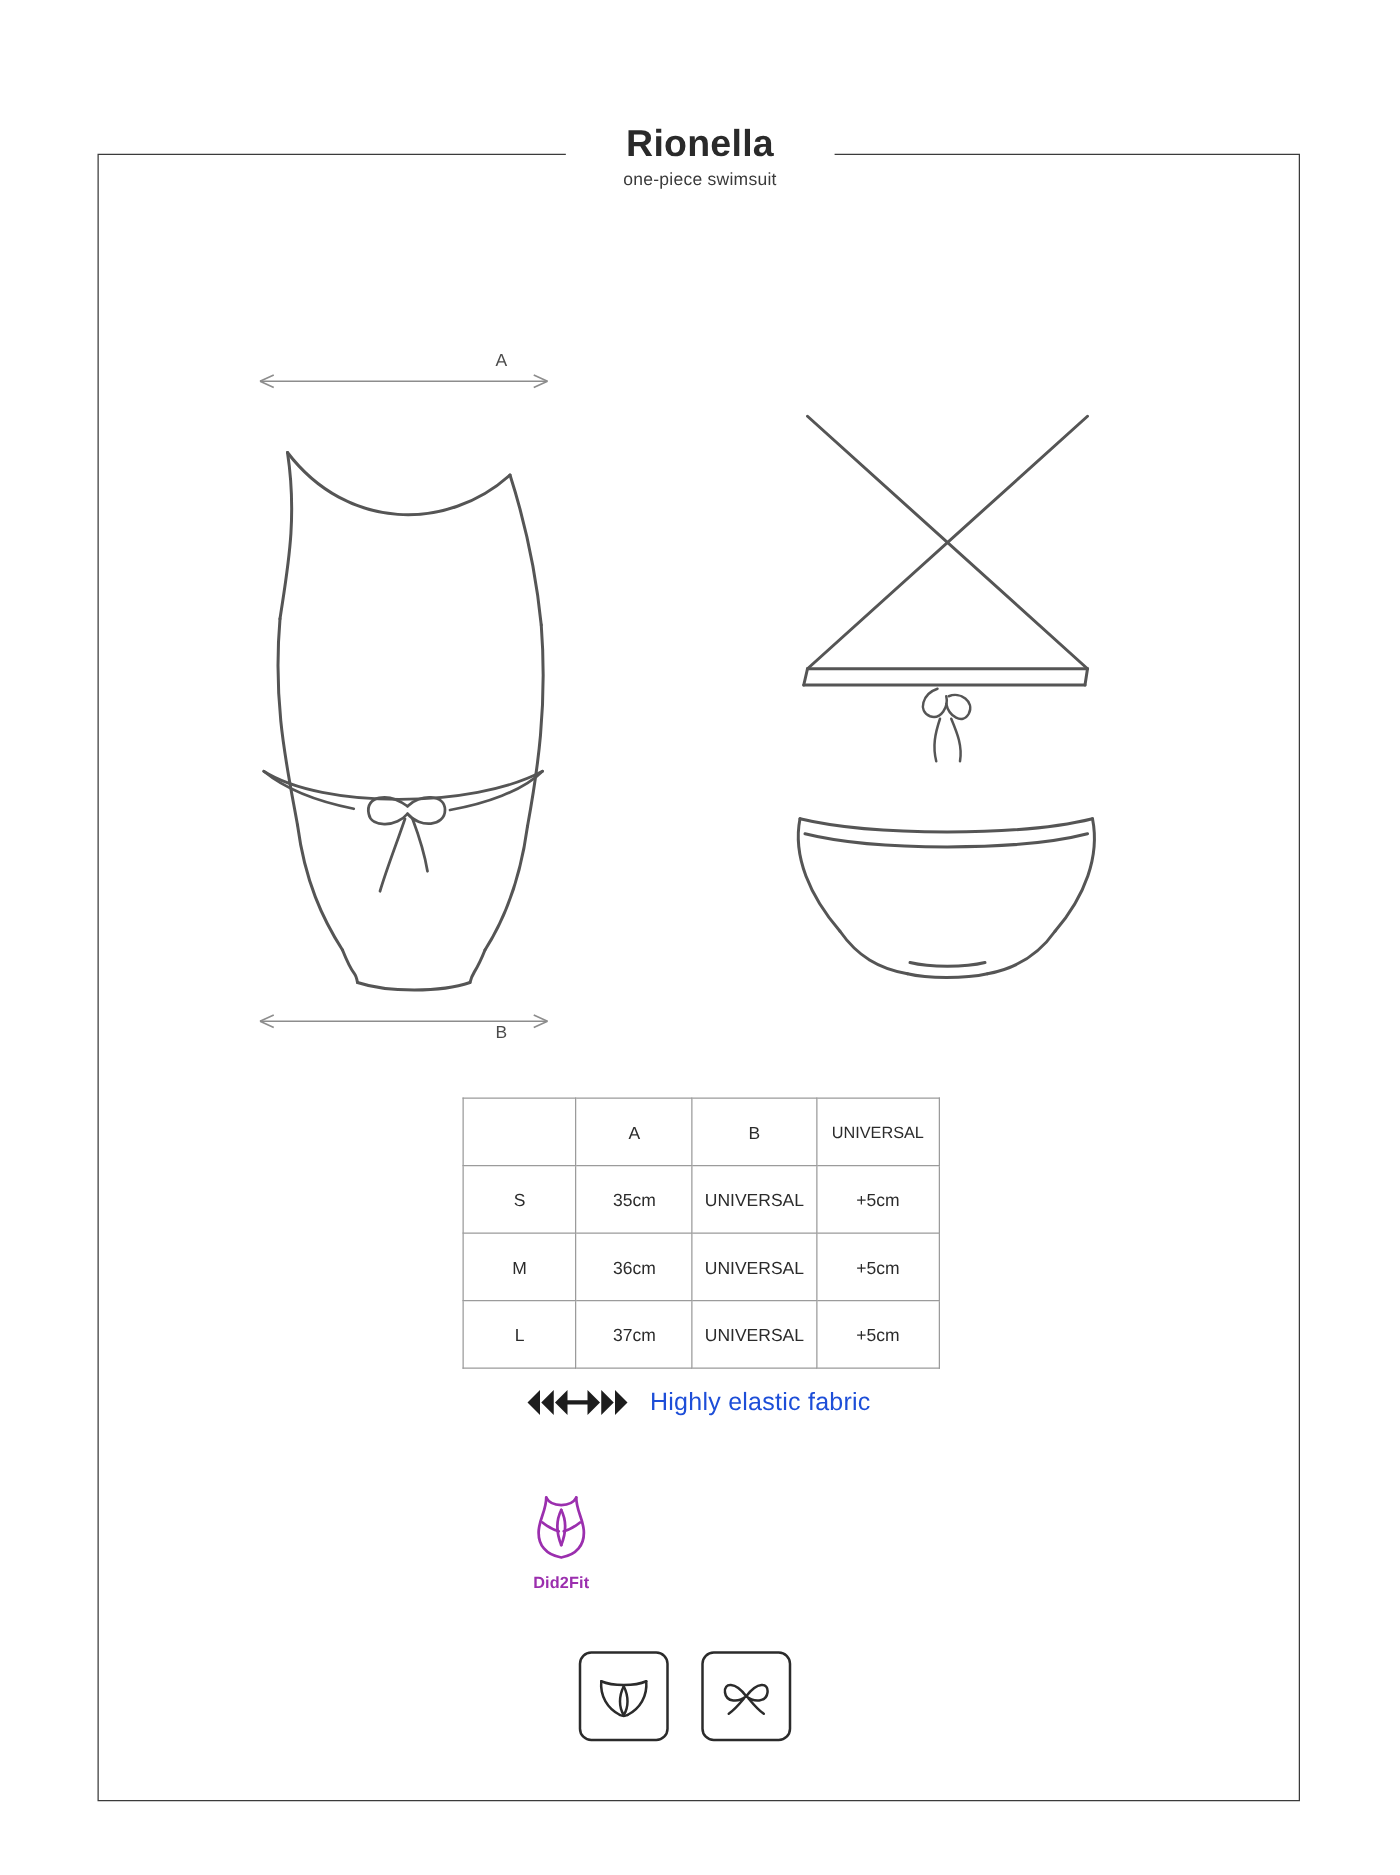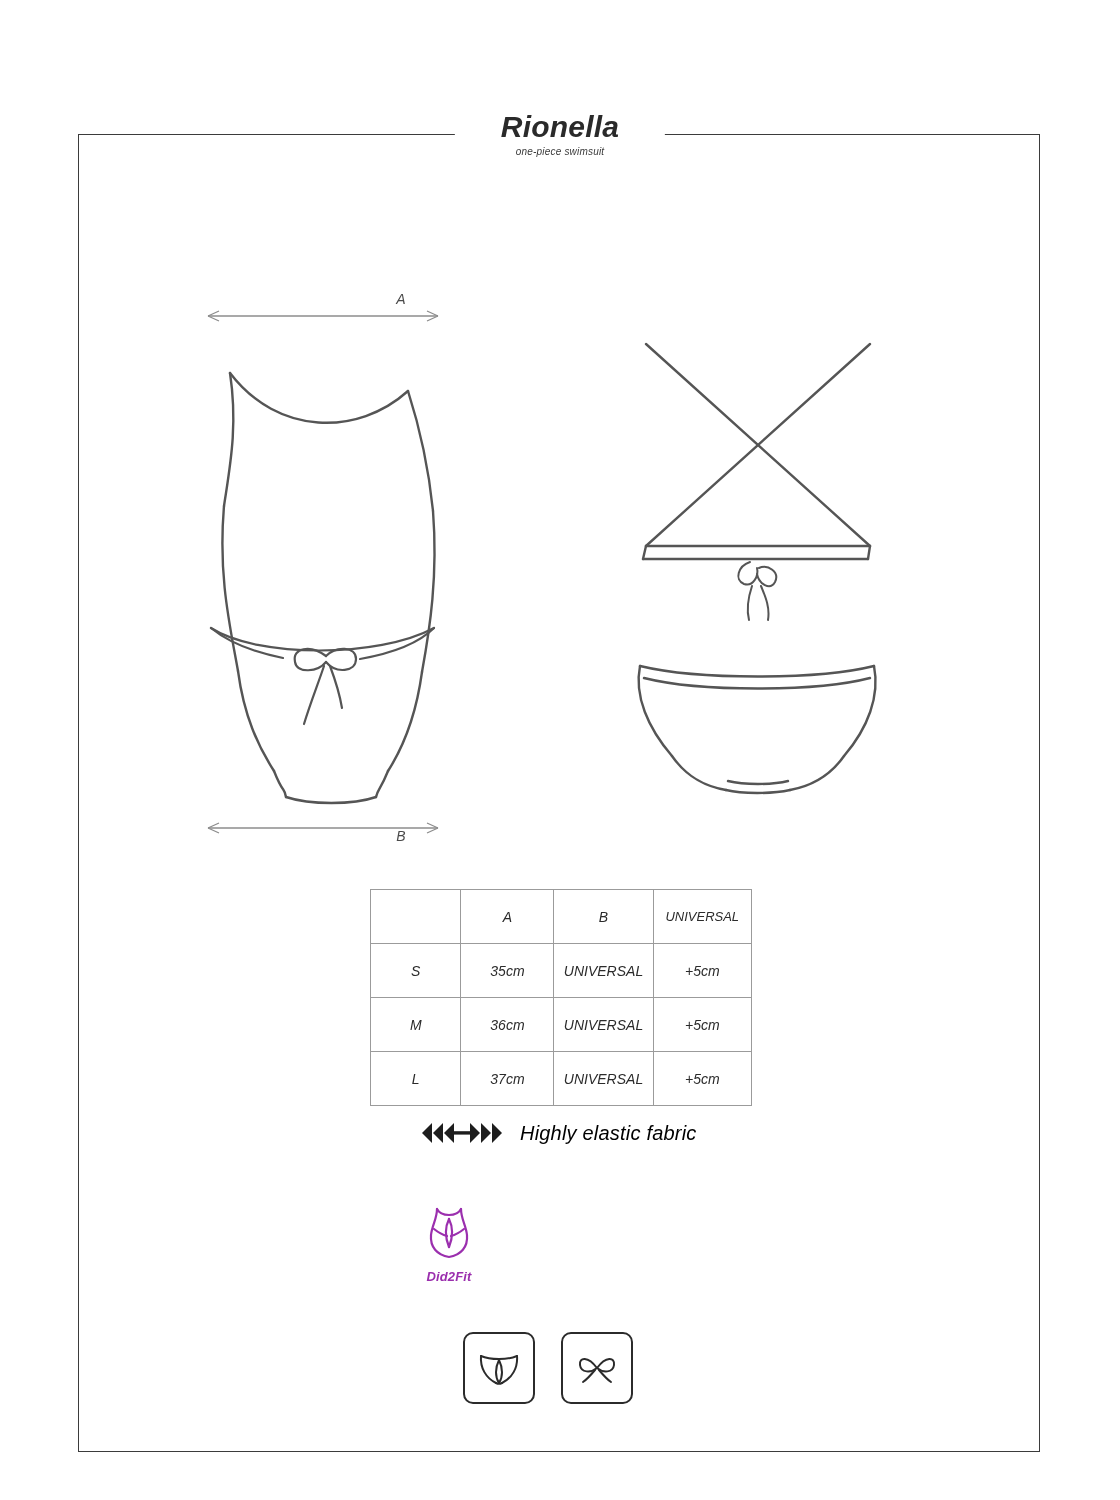--- a/index.html
+++ b/index.html
@@ -11,24 +11,23 @@
     width: 1120px;
     height: 1500px;
     font-family: "Liberation Sans", sans-serif;
     color: #2b2b2b;
     position: relative;
     overflow: hidden;
   }
 
   .page {
     position: absolute;
-    left: 0; top: 16px;
+    left: 0; top: 5px;
     width: 1120px;
     height: 1096px;
-    font-style: italic;
   }
 
   
   .frame {
     position: absolute;
     left: 78px;
     top: 118px;
     width: 962px;
     height: 1318px;
     border: 1px solid #3b3b3b;
@@ -48,21 +47,21 @@
   }
   .title {
     font-size: 30px;
     font-weight: bold;
     letter-spacing: 0.2px;
     color: #2a2a2a;
     line-height: 1.1;
     margin: 0;
   }
   .subtitle {
-    font-size: 10px;
+    font-size: 14px;
     color: #3a3a3a;
     margin-top: 3px;
     letter-spacing: 0.2px;
   }
 
   
   .drawings {
     position: absolute;
     left: 78px;
     top: 260px;
@@ -113,21 +112,21 @@
   .elastic-row {
     position: absolute;
     left: 418px;
     top: 1104px;
     display: flex;
     align-items: center;
     gap: 14px;
   }
   .elastic-text {
     font-size: 20px;
-    color: #000000;
+    color: #1d4ed8;
     letter-spacing: 0.2px;
   }
 
   
   .features {
     position: absolute;
     left: 395px;
     top: 1185px;
     width: 340px;
     display: flex;

